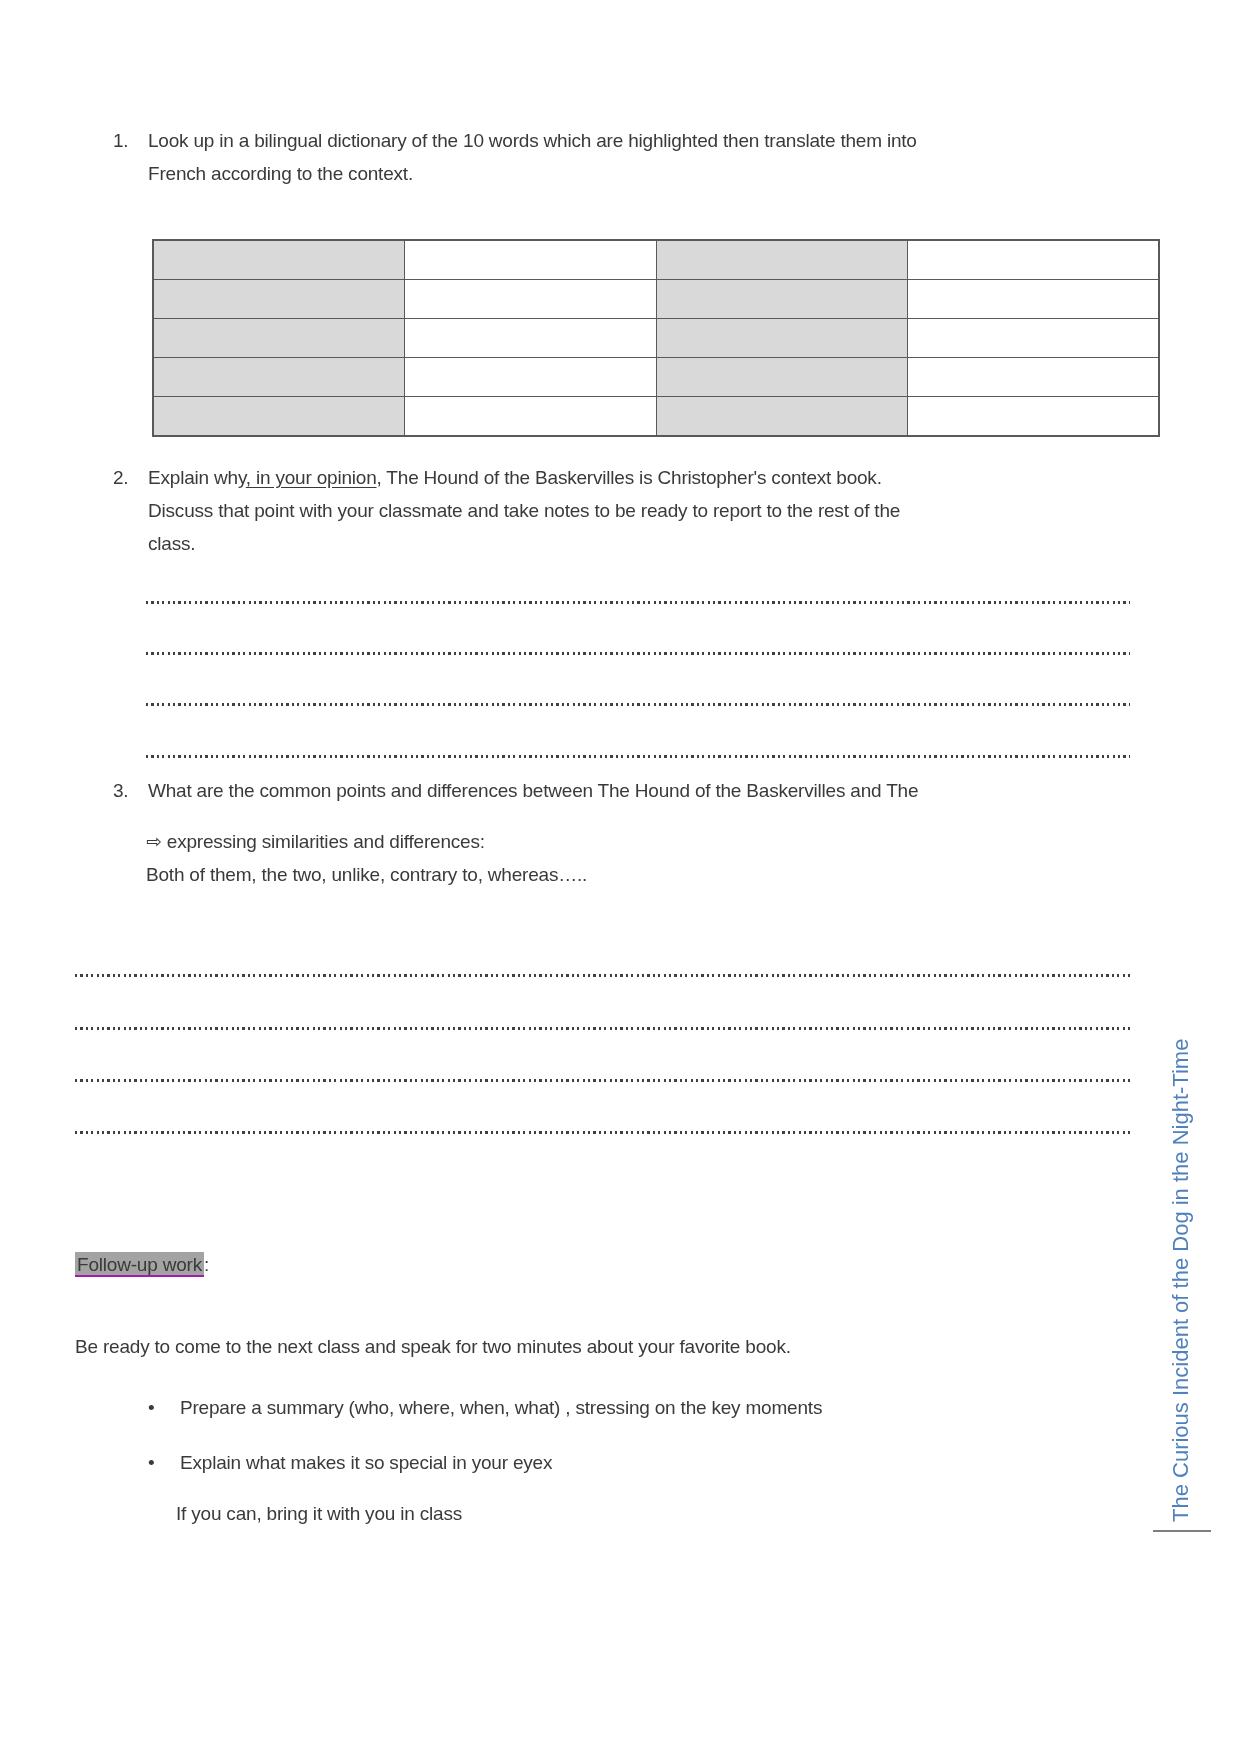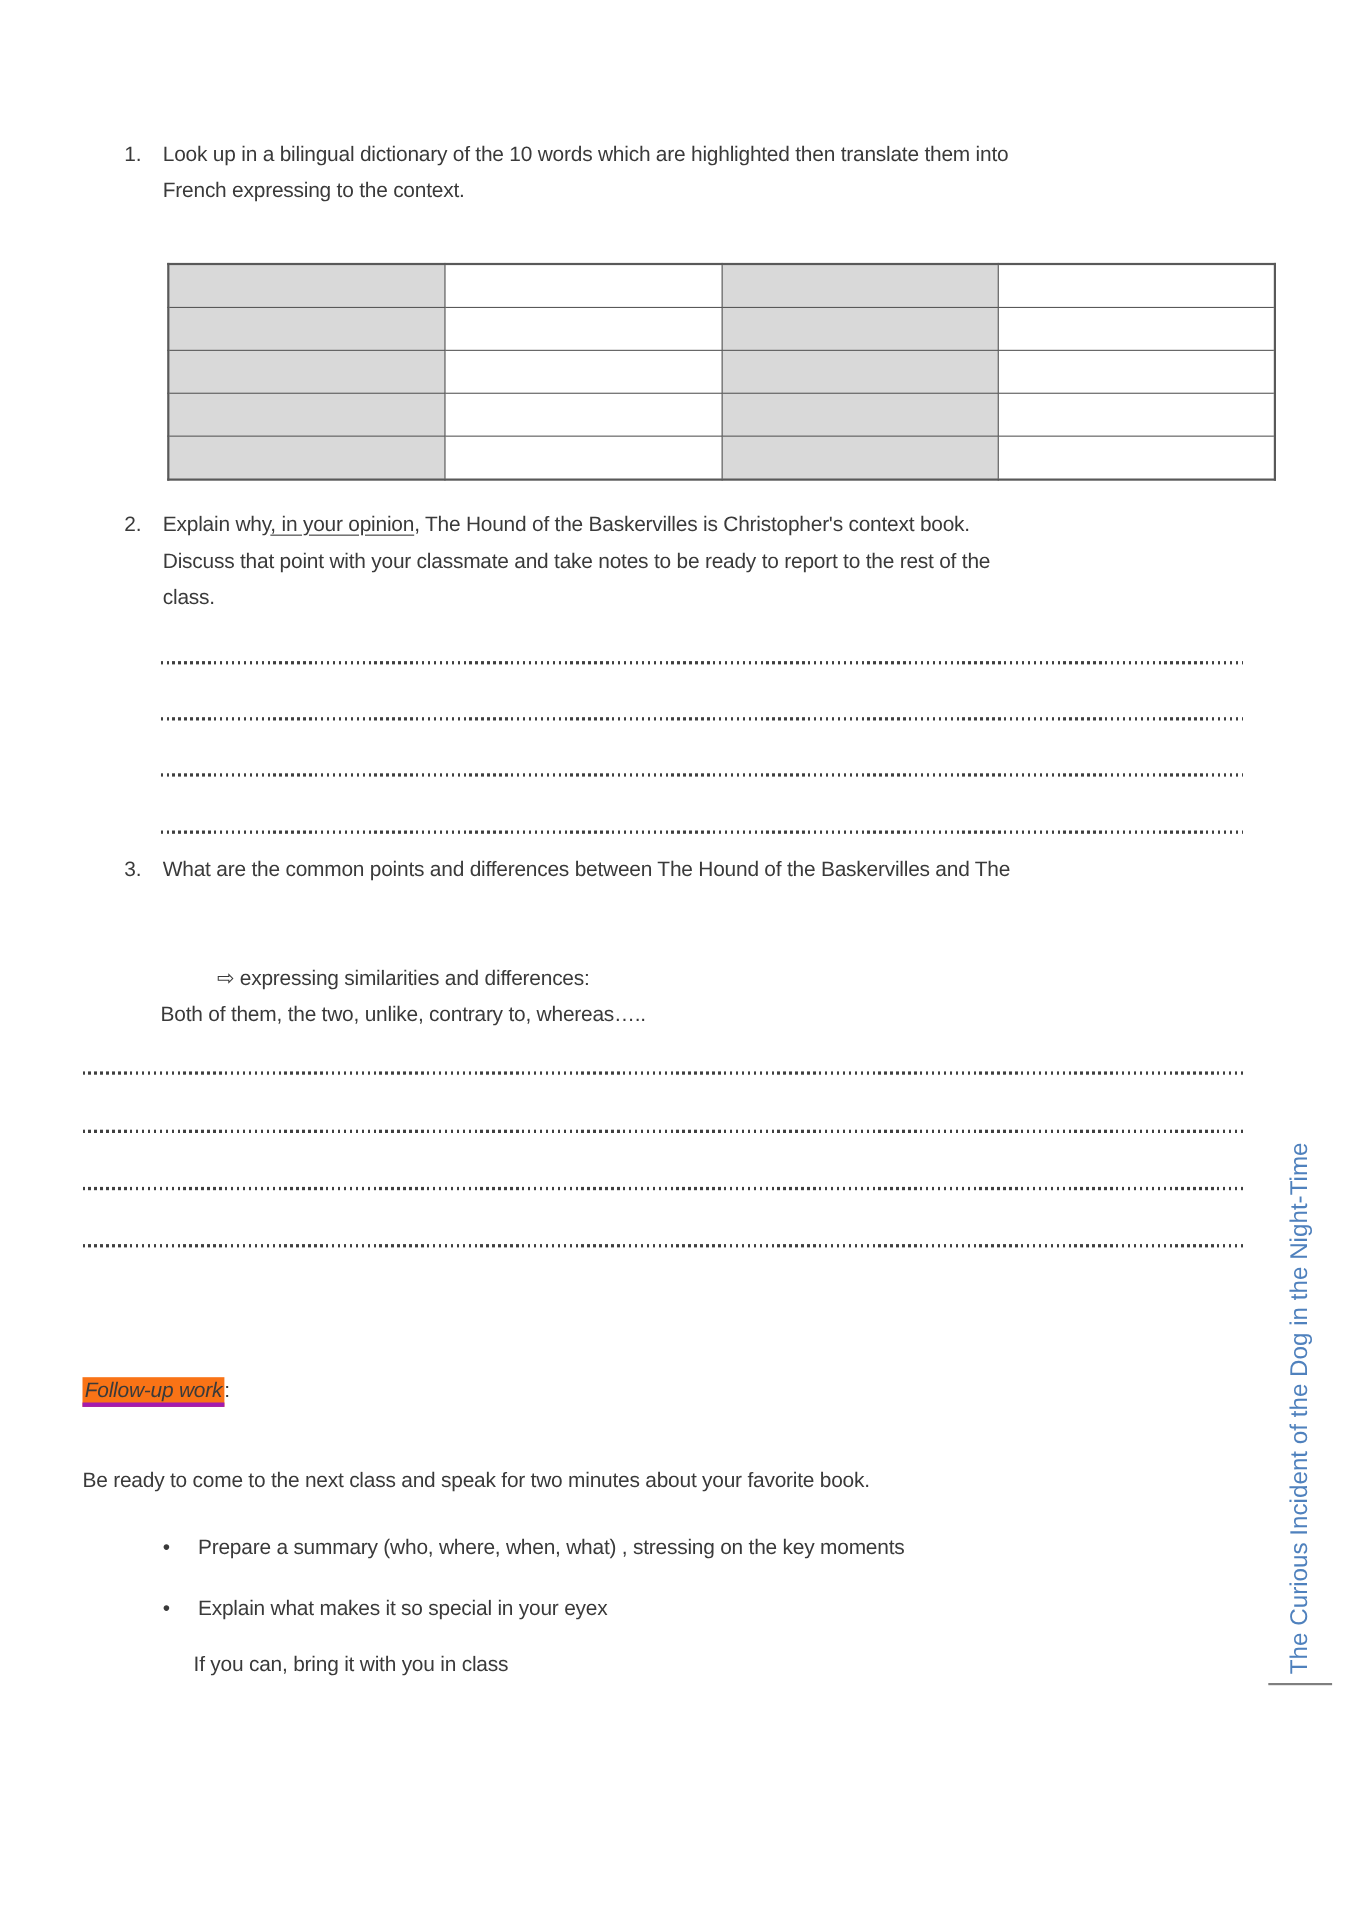--- a/index.html
+++ b/index.html
@@ -39,24 +39,23 @@
   
   .dots{
     position:absolute;height:3px;
     background:repeating-linear-gradient(90deg,#3f3f3f 0 2.2px,transparent 2.2px 5.4px);
   }
   .dots.g1{left:146px;width:984px;}
   .dots.g2{left:75px;width:1055px;}
 
   
   .hl{
-    background:#f97316;
-    border-bottom:4px solid #a21caf;
+    background:#a3a3a3;
+    border-bottom:2px solid #a21caf;
     padding:2px 2px 0 2px;
-    font-style:italic;
   }
 
   .bullet-row{display:flex;}
   .bullet-marker{flex:0 0 32px;}
 
   
   .side-title{
     position:absolute;
     left:1168px;top:1522px;
     transform:rotate(-90deg);
@@ -74,21 +73,21 @@
 </style>
 </head>
 <body>
 
 <div class="page">
 
   <div class="abs list-item" style="top:124px;left:113px;">
     <div class="num">1.</div>
     <div>
       <div class="line">Look up in a bilingual dictionary of the 10 words which are highlighted then translate them into</div>
-      <div class="line">French expressing to the context.</div>
+      <div class="line">French according to the context.</div>
     </div>
   </div>
 
   <table class="vocab-table">
     <tbody>
         <tr>
           <td class="shaded"></td>
           <td></td>
           <td class="shaded"></td>
           <td></td>
@@ -134,21 +133,21 @@
   <div class="dots g1 abs" style="top:703px;"></div>
   <div class="dots g1 abs" style="top:755px;"></div>
 
   <div class="abs list-item" style="top:774px;left:113px;">
     <div class="num">3.</div>
     <div>
       <div class="line">What are the common points and differences between The Hound of the Baskervilles and The</div>
     </div>
   </div>
 
-  <div class="abs" style="top:873px;left:146px;text-align:center;">
+  <div class="abs" style="top:825px;left:146px;">
     <div class="line"><span>⇨</span> <span>expressing similarities and differences:</span></div>
     <div class="line i">Both of them, the two, unlike, contrary to, whereas…..</div>
   </div>
 
   <div class="dots g2 abs" style="top:974px;"></div>
   <div class="dots g2 abs" style="top:1027px;"></div>
   <div class="dots g2 abs" style="top:1079px;"></div>
   <div class="dots g2 abs" style="top:1131px;"></div>
 
   <div class="abs line" style="top:1248px;left:75px;"><span class="hl">Follow-up work</span><span>:</span></div>

